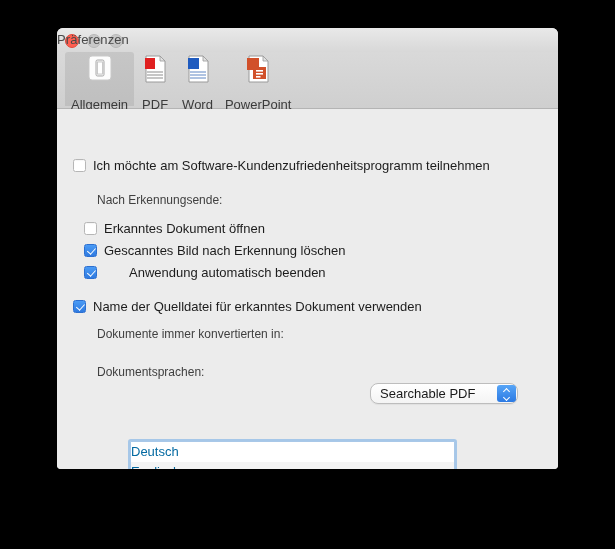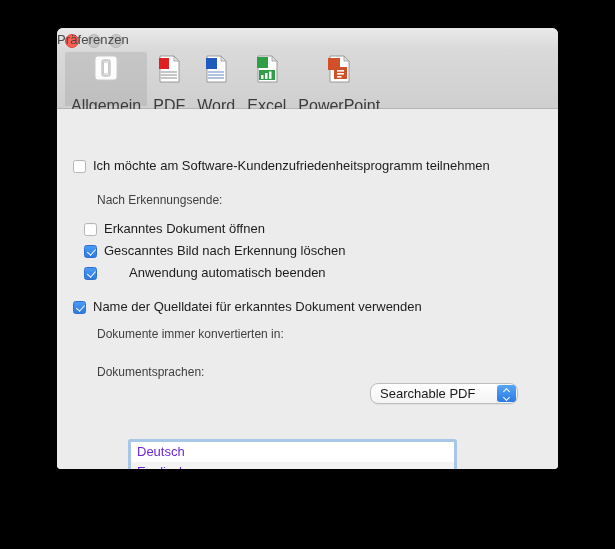--- a/index.html
+++ b/index.html
@@ -62,34 +62,34 @@
     height: 54px;
     box-sizing: border-box;
     cursor: default;
   }
   .tbitem.selected {
     background: linear-gradient(to bottom, #c6c6c6 0%, #bfbfbf 100%);
     border-radius: 3px 3px 0 0;
   }
   .tbicon { height: 32px; display: flex; align-items: center; justify-content: center; }
   .tblabel {
-    font-size: 16px;
+    font-size: 13px;
     color: #3b3b3b;
     margin-top: 13px;
     white-space: nowrap;
   }
 
   
   #content {
     position: relative;
     height: 361px;
     background: #ececec;
   }
 
-  .row { position: absolute; display: flex; align-items: flex-end; }
+  .row { position: absolute; display: flex; align-items: center; }
 
   .cb {
     width: 13px; height: 13px;
     border-radius: 2.5px;
     box-sizing: border-box;
     flex: 0 0 auto;
     position: relative;
   }
   .cb.off {
     background: #ffffff;
@@ -175,23 +175,22 @@
     border: 1px solid #a9c8e8;
     box-sizing: border-box;
     box-shadow: 0 0 0 2px rgba(110,170,230,0.55);
     border-radius: 1px;
     overflow: hidden;
   }
   .lrow {
     height: 19.5px;
     display: flex;
     align-items: center;
-    padding-left: 6px;
-    font-size: 13px;
-    color: #6d28d9;
+    font-size: 13px;
+    color: #0369a1;
     box-sizing: border-box;
     cursor: default;
   }
   .lrow.alt { background: #f4f4f4; }
   .lrow.plain { background: #ffffff; }
 </style>
 </head>
 <body>
 
 <div id="window">
@@ -243,36 +242,20 @@
           <g stroke="#5f86c4" stroke-width="1">
             <line x1="7" y1="18" x2="23" y2="18"></line>
             <line x1="7" y1="21" x2="23" y2="21"></line>
             <line x1="7" y1="24" x2="23" y2="24"></line>
           </g>
         </svg>
       </div>
       <div class="tblabel">Word</div>
     </div>
 
-    <div class="tbitem">
-      <div class="tbicon">
-        <svg width="30" height="30" viewBox="0 0 30 30">
-          <path d="M6 2 h14 l5 5 v21 h-19 z" fill="#ffffff" stroke="#9a9a9a" stroke-width="1"></path>
-          <path d="M20 2 l5 5 h-5 z" fill="#e2e2e2" stroke="#9a9a9a" stroke-width="0.8"></path>
-          <rect x="5" y="3" width="11" height="11" fill="#2f9e44"></rect>
-          <rect x="7" y="16" width="16" height="10" fill="#2f9e44"></rect>
-          <g fill="#ffffff">
-            <rect x="9" y="21" width="2.5" height="4"></rect>
-            <rect x="13" y="19" width="2.5" height="6"></rect>
-            <rect x="17" y="17.5" width="2.5" height="7.5"></rect>
-          </g>
-        </svg>
-      </div>
-      <div class="tblabel">Excel</div>
-    </div>
 
     <div class="tbitem">
       <div class="tbicon">
         <svg width="30" height="30" viewBox="0 0 30 30">
           <path d="M6 2 h14 l5 5 v21 h-19 z" fill="#ffffff" stroke="#9a9a9a" stroke-width="1"></path>
           <path d="M20 2 l5 5 h-5 z" fill="#e2e2e2" stroke="#9a9a9a" stroke-width="0.8"></path>
           <rect x="4" y="4" width="12" height="12" fill="#d1502a"></rect>
           <rect x="10" y="13" width="13" height="12" fill="#d1502a"></rect>
           <g fill="#ffffff">
             <rect x="13" y="16" width="7" height="1.6"></rect>

